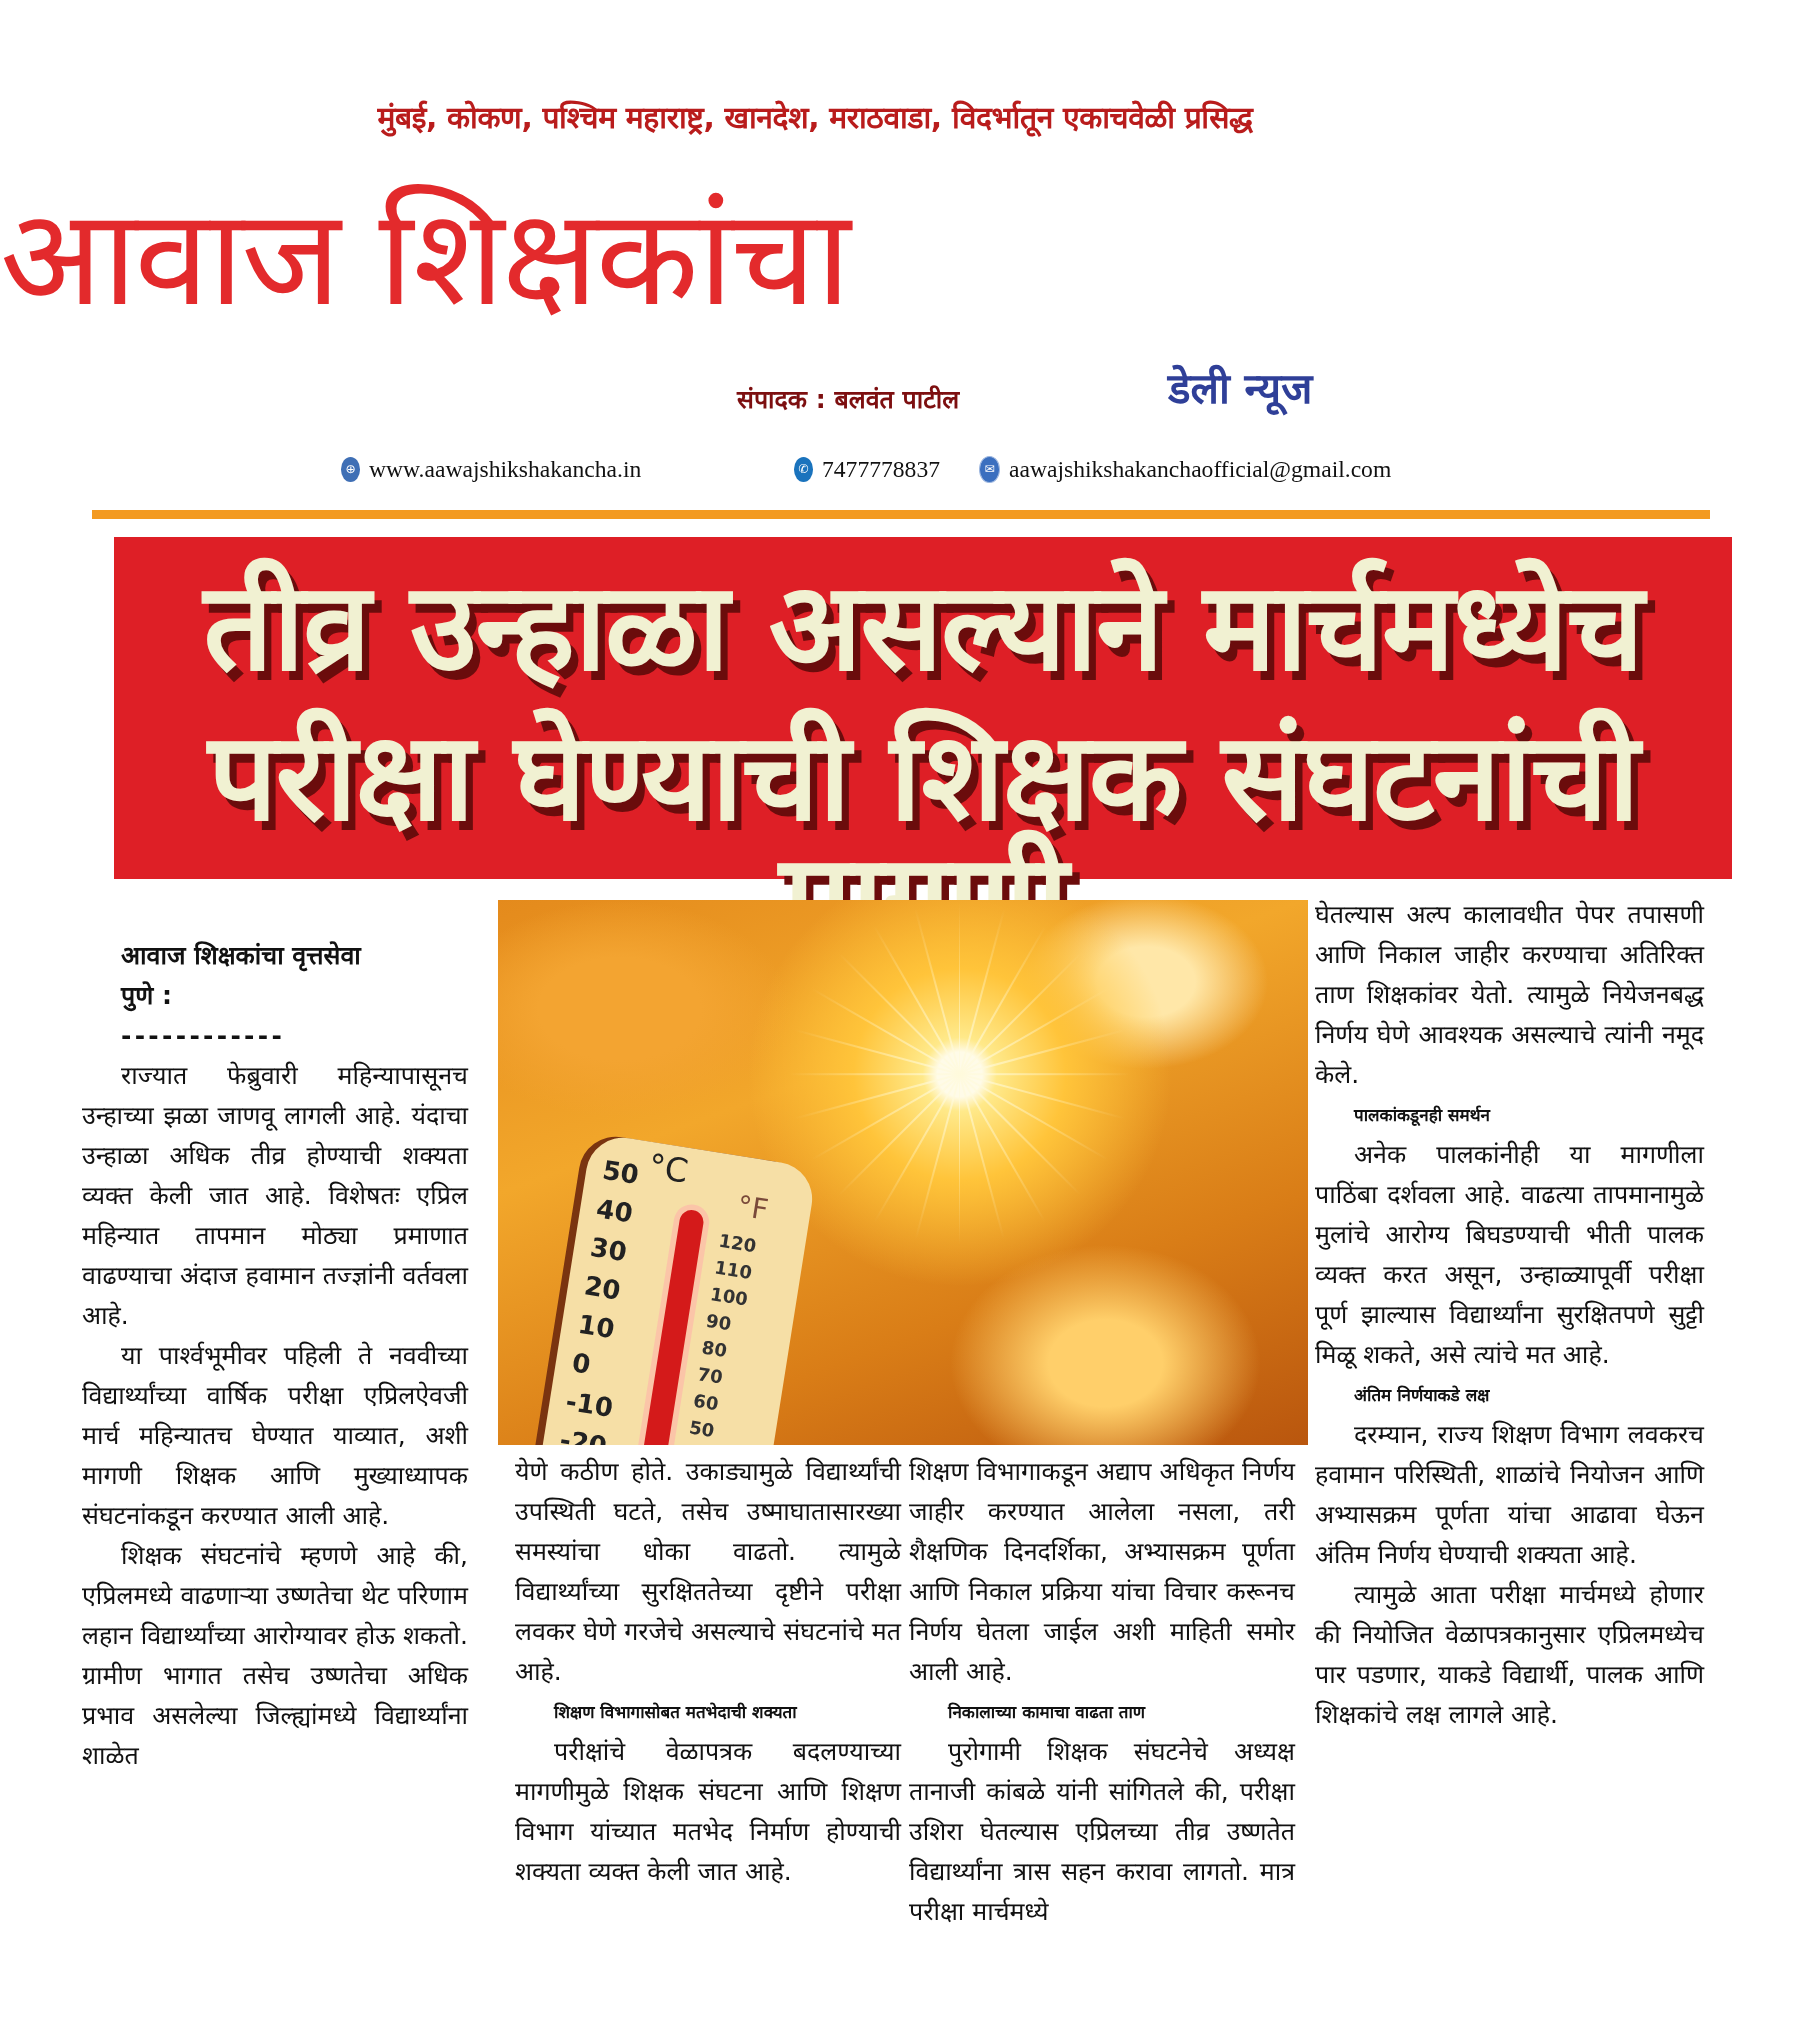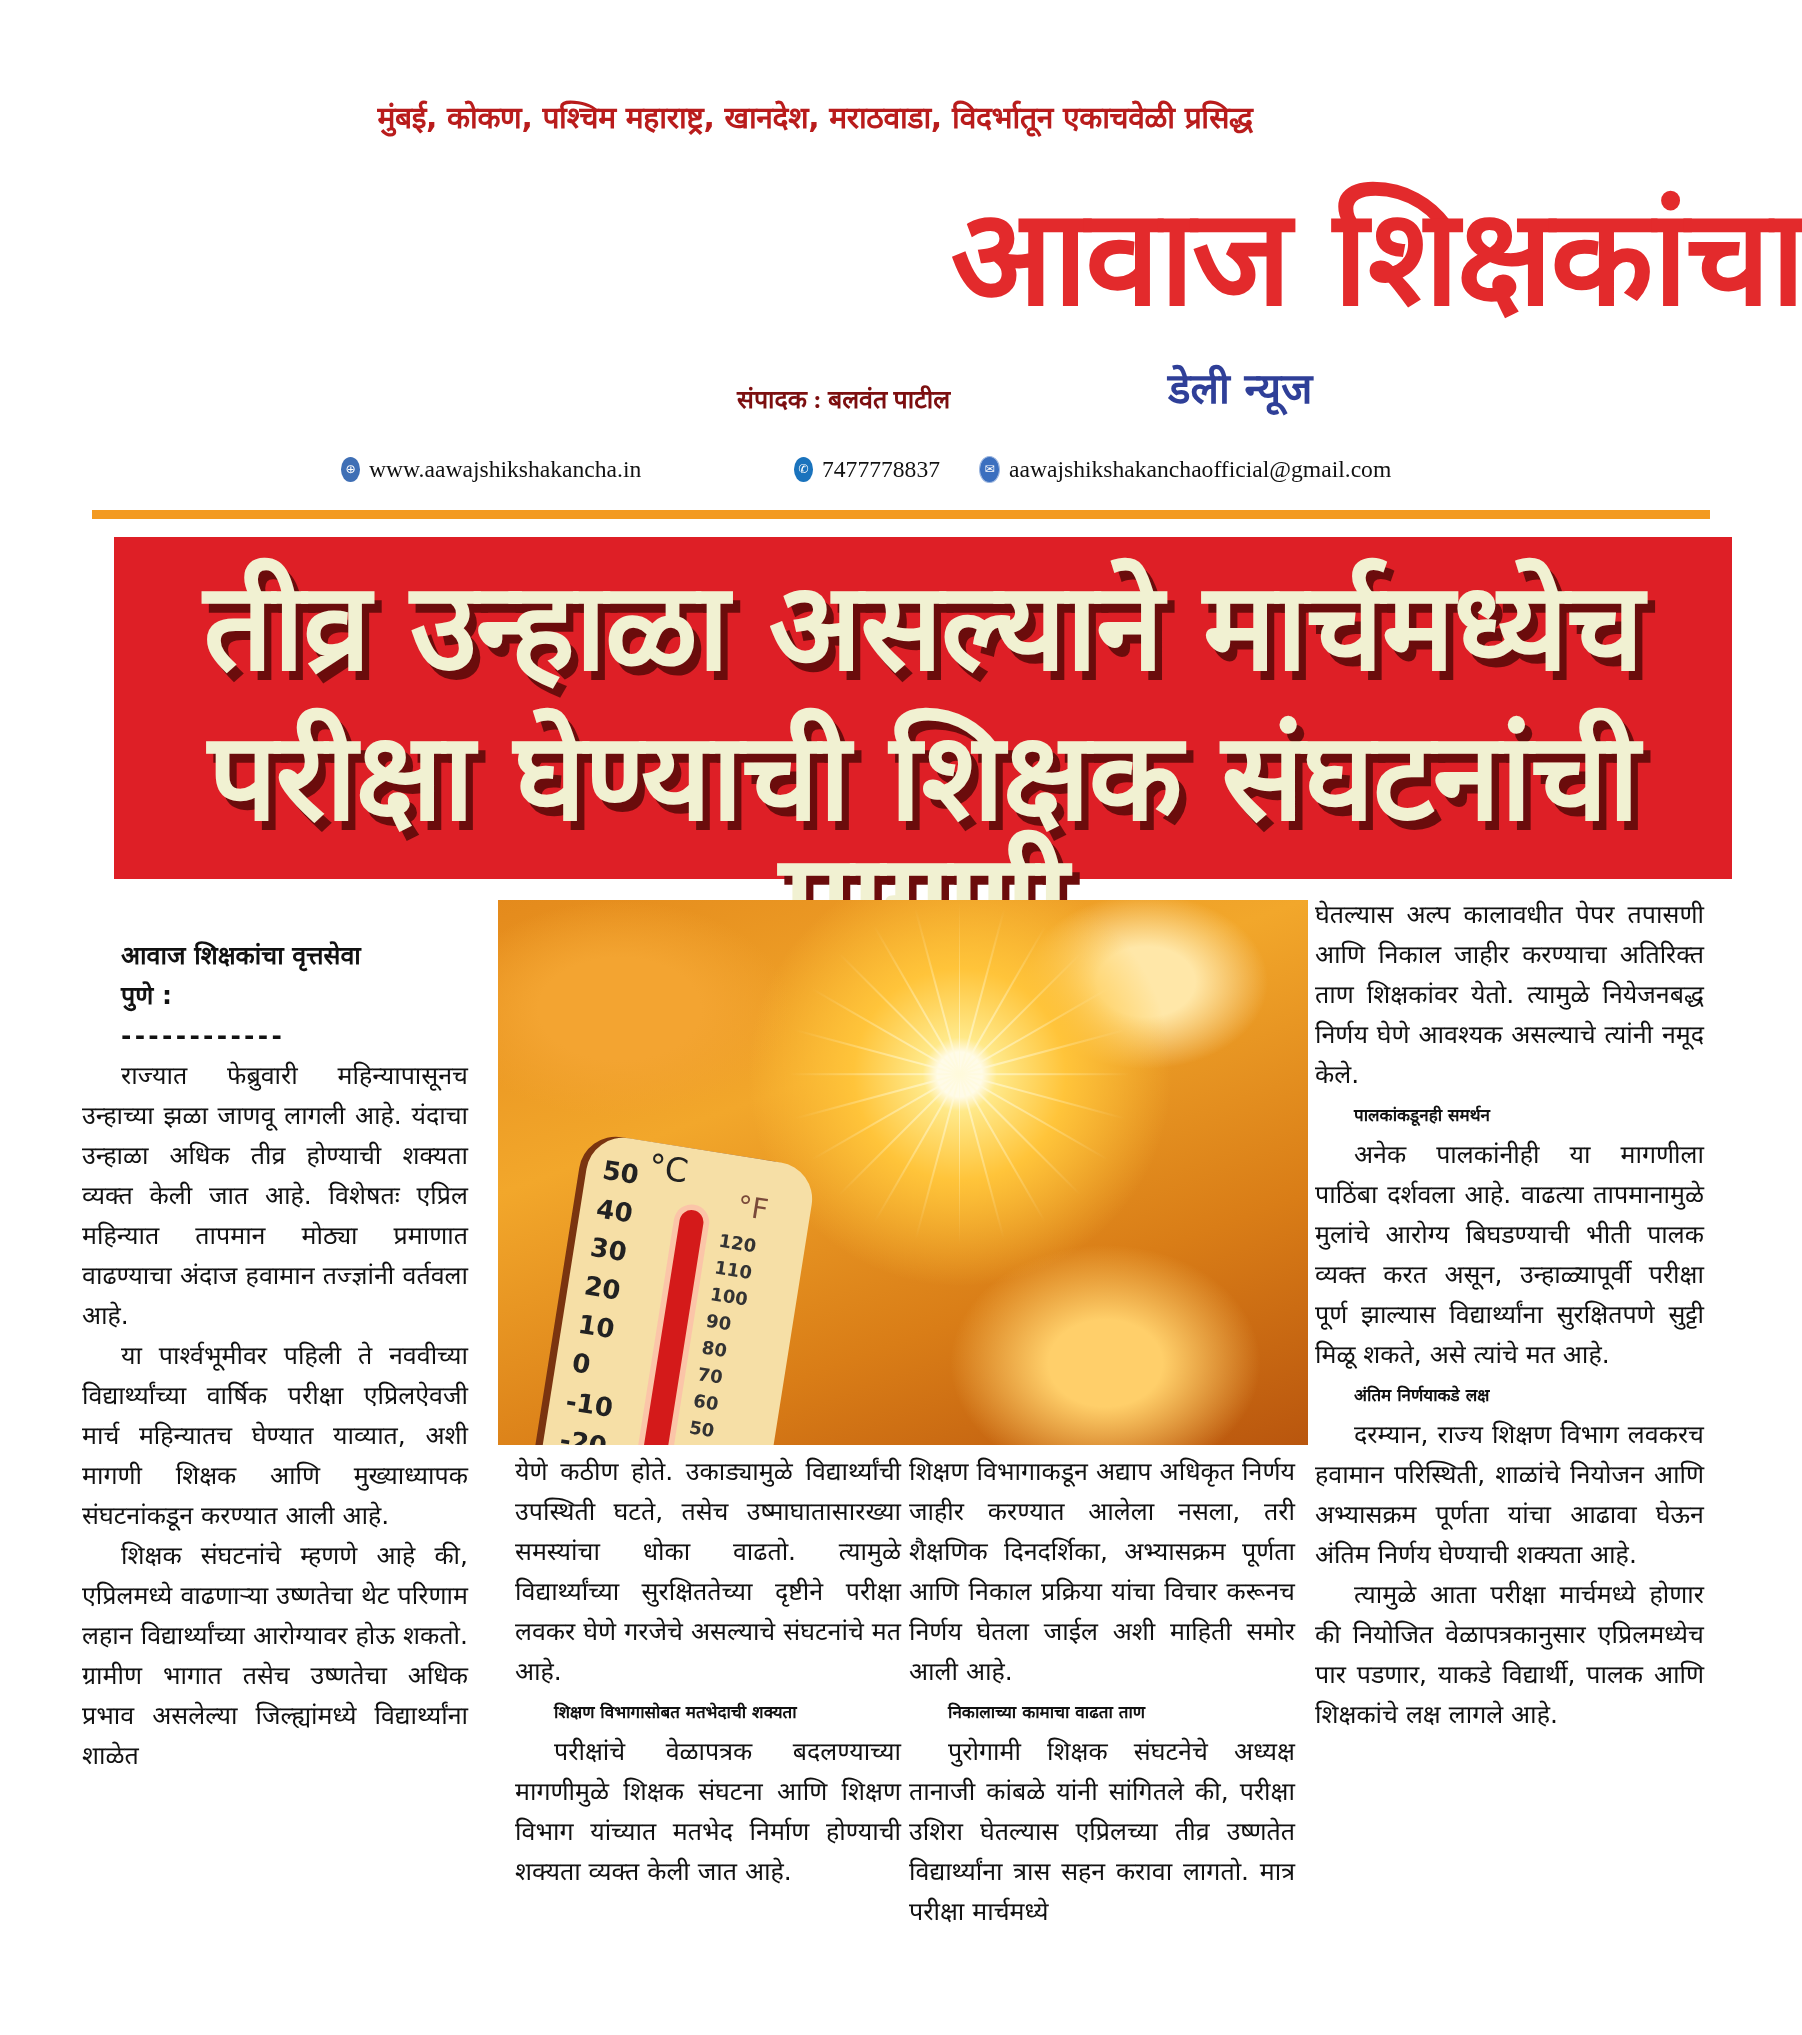--- a/index.html
+++ b/index.html
@@ -2,23 +2,23 @@
 <html style="font-size:6.5px"><head>
 <meta charset="utf-8">
 <style>
   html, body { margin: 0; padding: 0; background: #ffffff; }
   body { width: 1803px; height: 2253px; position: relative; overflow: hidden;
          font-family: "DejaVu Sans", sans-serif; color: #111; }
 
   
   .regions { position: absolute; top: 96px; left: 0; width: 1630px; text-align: center;
              font-size: 30px; font-weight: bold; color: #b91c1c; letter-spacing: -0.4px; }
-  .brand { position: absolute; top: 191px; left: 0; width: 1803px; text-align: right;
-           font-size: 134px; font-weight: bold; color: #e32a2c; line-height: 1; letter-spacing: -2.4px; }
-  .editor { position: absolute; top: 381px; left: 737px; font-size: 25px; font-weight: bold; color: #7d0f10; font-family: Liberation Serif, serif; }
+  .brand { position: absolute; top: 191px; left: 0; width: 1803px; text-align: left;
+           font-size: 134px; font-weight: normal; color: #e32a2c; line-height: 1; letter-spacing: -2.4px; }
+  .editor { position: absolute; top: 381px; left: 737px; font-size: 25px; font-weight: bold; color: #7d0f10; }
   .daily { position: absolute; top: 358px; left: 1168px; font-size: 42px; font-weight: bold; color: #2f3f98; }
 
   .contacts { position: absolute; top: 456px; left: 0; width: 1803px; height: 33px; }
   .contact { position: absolute; display: flex; align-items: center; gap: 9px;
              font-family: "Liberation Serif", serif; font-size: 23.6px; color: #111; }
   .c-web { left: 341px; } .c-phone { left: 794px; } .c-mail { left: 979px; }
   .cicon { width: 19px; height: 24.4px; border-radius: 50%; display: inline-flex; align-items: center;
            justify-content: center; color: #fff; font-size: 12.2px; font-family: "DejaVu Sans", sans-serif; }
   .cicon.web { background: #3f6fb5; } .cicon.phone { background: #1a73bd; } .cicon.mail { background: #3b6fbf; border: 1.2px solid #9fb8e0; }
 

